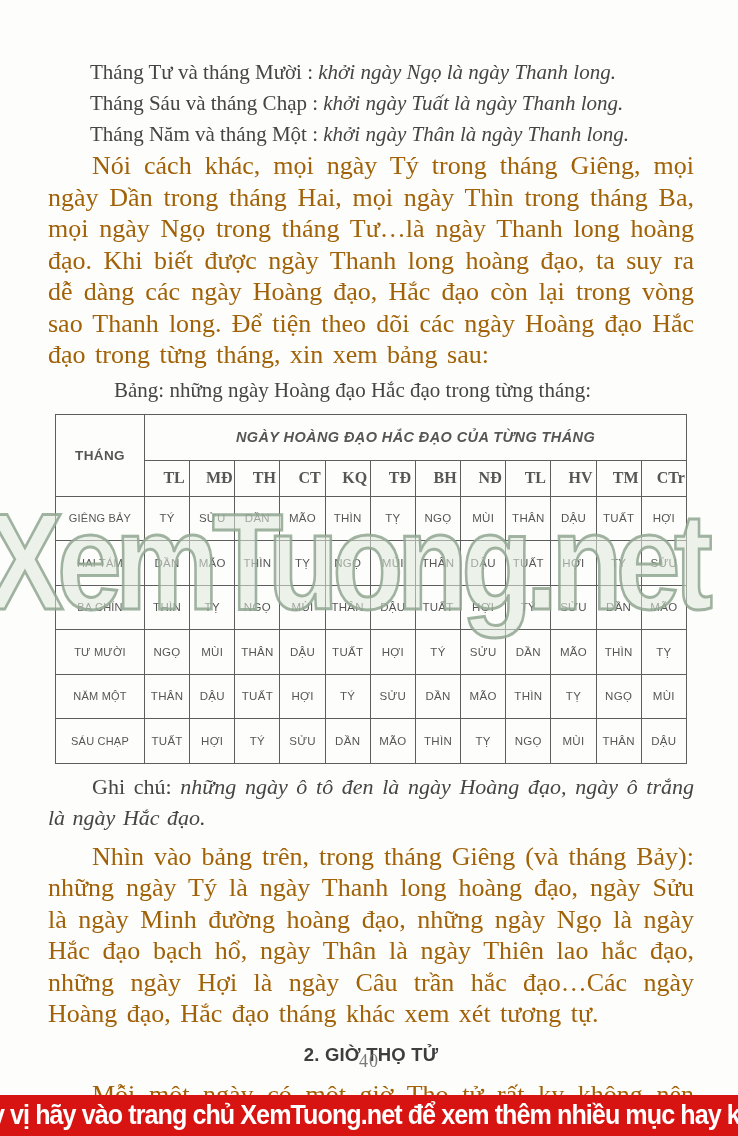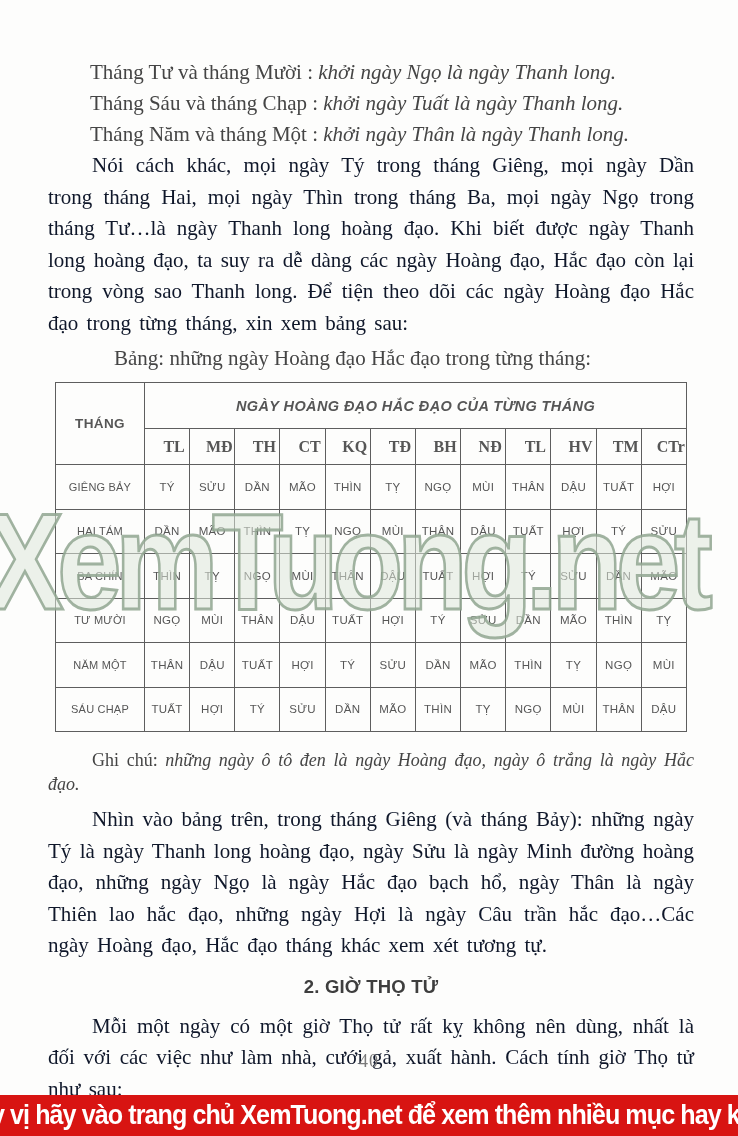--- a/index.html
+++ b/index.html
@@ -11,22 +11,22 @@
     font-family:"Liberation Serif","DejaVu Serif",serif;
     color:#454545;
     overflow:hidden;
   }
   .content { position:relative; padding:57px 44px 0 48px; z-index:2; }
 
   .intro-line { font-size:21px; line-height:31px; padding-left:42px; white-space:nowrap; }
   .it { font-style:italic; }
 
   .para {
-    font-size:21px; line-height:31.5px; text-align:justify;
-    text-indent:44px; word-spacing:3px; color:#0f172a;
+    font-size:26px; line-height:31.5px; text-align:justify;
+    text-indent:44px; word-spacing:3px; color:#a16207;
   }
   .caption {
     font-size:21px; margin:7px 0 0 66px; color:#454545;
   }
 
   
   table.hoangdao {
     margin-top:11px; margin-left:7px;
     border-collapse:collapse; table-layout:fixed; width:632px;
     background:transparent;
@@ -54,21 +54,21 @@
   .watermark {
     position:absolute; left:-14px; top:492px; width:780px; z-index:3;
     font-family:"Liberation Sans","DejaVu Sans",sans-serif;
     font-weight:700; font-size:138px; letter-spacing:-8px;
     color:rgba(222,232,219,0.55);
     -webkit-text-stroke:3px rgba(144,166,144,0.85);
     transform:scaleX(0.845); transform-origin:left center;
     white-space:nowrap; pointer-events:none; line-height:1;
   }
 
-  .note { margin-top:16px; font-size:18px; line-height:24px; text-align:justify; word-spacing:2px; }
+  .note { margin-top:7px; font-size:22px; line-height:31px; text-align:justify; word-spacing:2px; }
   .note .lead { text-indent:44px; display:block; }
 
   .heading2 {
     margin-top:14px; text-align:center;
     font-family:"Liberation Sans","DejaVu Sans",sans-serif;
     font-weight:700; font-size:18.5px; color:#3e3e3e; letter-spacing:.2px;
   }
   .p-after-heading { margin-top:13px; }
 
   .rule-line { font-size:21px; line-height:31px; display:flex; }

